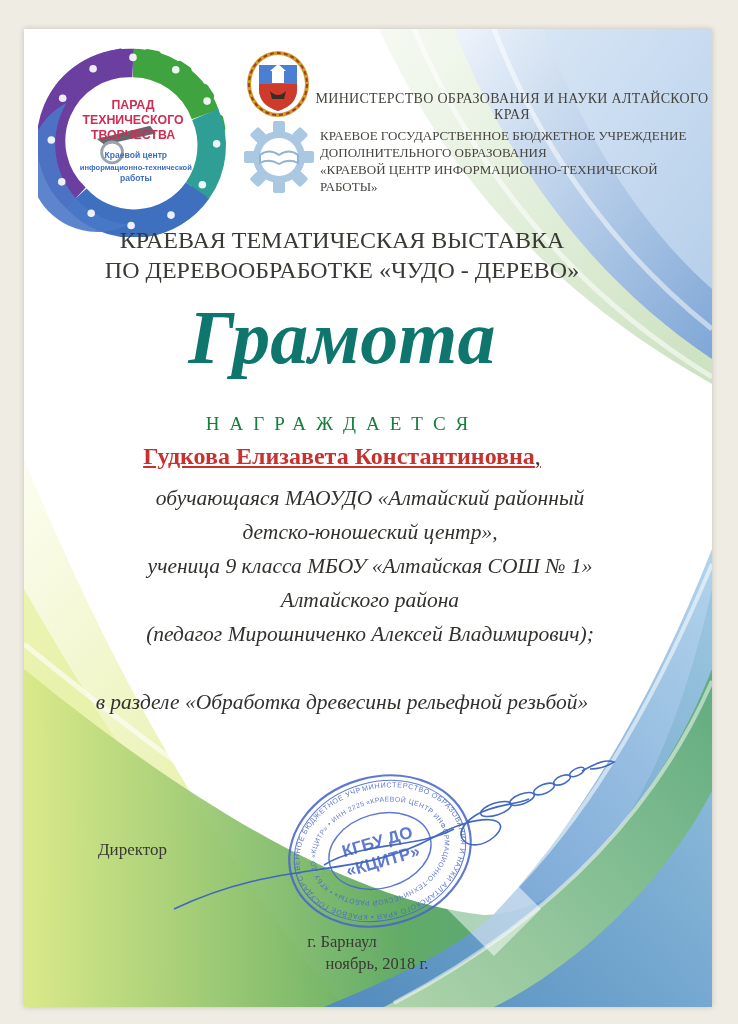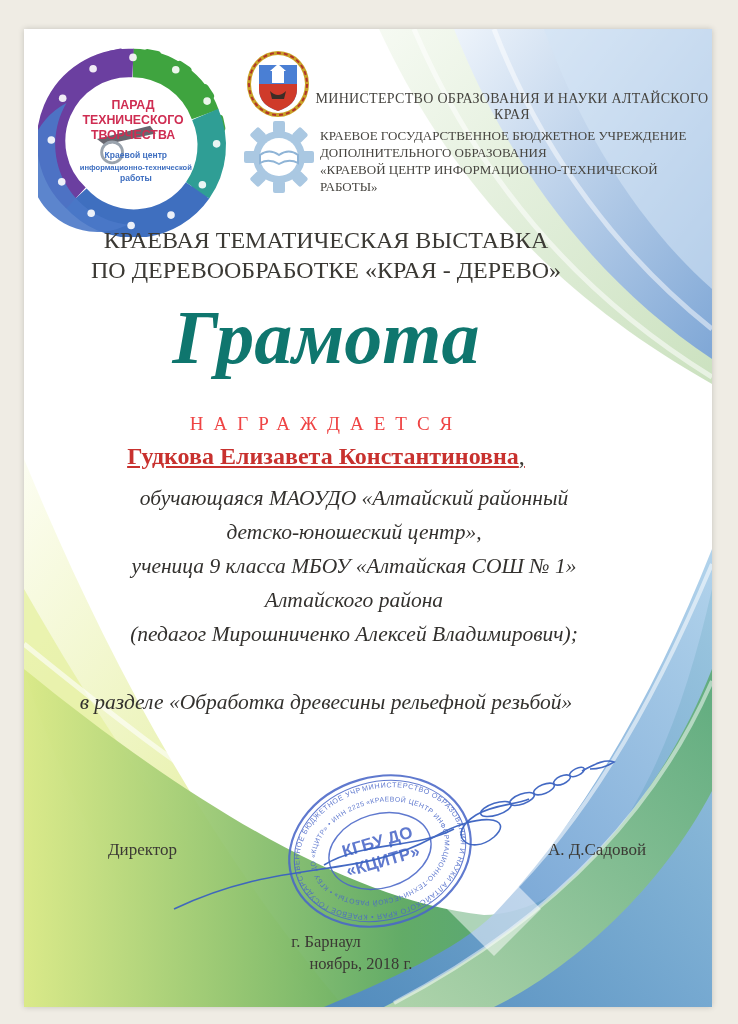--- a/index.html
+++ b/index.html
@@ -10,38 +10,38 @@
     overflow:hidden;
   }
   .sheet{
     position:absolute;left:24px;top:29px;width:688px;height:978px;
     background:#ffffff;box-shadow:0 0 6px rgba(0,0,0,.18);
   }
   .waves,.overlay{position:absolute;left:0;top:0;width:688px;height:978px;pointer-events:none;}
   .waves{z-index:0;}
   .overlay{z-index:5;}
   .txt{position:absolute;z-index:2;color:#3d3b38;}
-  .center{left:0;width:604px;text-align:center;}
+  .center{left:16px;width:604px;text-align:center;}
   
   .logo{position:absolute;left:14px;top:16px;width:190px;height:192px;z-index:2;}
   .coat{position:absolute;left:221px;top:20px;width:66px;height:70px;z-index:2;}
   .gearbook{position:absolute;left:218px;top:90px;width:74px;height:76px;z-index:2;}
   .ministry{left:288px;top:62px;width:400px;text-align:center;font-size:14px;letter-spacing:.3px;color:#46443f;}
   .org{left:296px;top:98px;width:396px;text-align:left;font-size:13px;line-height:17px;color:#46443f;}
   
   .event{top:196px;font-size:24px;line-height:30px;color:#3b3934;}
   .gramota{top:258px;font-size:76px;font-weight:bold;font-style:italic;color:#0f766e;line-height:100px;}
-  .awarded{top:384px;font-size:19px;letter-spacing:10px;color:#ef4444;}
+  .awarded{top:384px;font-size:19px;letter-spacing:10px;color:#15803d;}
   .recipient{top:414px;font-size:24px;font-weight:bold;color:#c8312e;text-decoration:underline;}
   .recipient .suffix{color:#3b3934;font-weight:normal;}
   .details{top:452px;font-size:21.5px;line-height:34px;font-style:italic;color:#33312e;margin-left:28px;}
   .result{top:631px;font-size:21px;font-style:italic;font-weight:bold;color:#cd2a28;}
   .category{top:661px;font-size:21.5px;font-style:italic;color:#33312e;}
   
-  .director{left:84px;top:811px;font-size:17px;color:#3b3934;}
+  .director{left:74px;top:811px;font-size:17px;color:#3b3934;}
   .sadovoy{left:488px;top:811px;width:170px;text-align:center;font-size:17px;color:#3b3934;}
   .city{top:903px;font-size:16.5px;color:#3b3934;}
   .date{top:925px;font-size:16.5px;color:#3b3934;margin-left:35px;}
 </style>
 </head>
 <body>
 
 <div class="sheet">
 
   <svg class="waves" viewBox="0 0 688 978">
@@ -186,37 +186,36 @@
 
   <div class="txt ministry">МИНИСТЕРСТВО ОБРАЗОВАНИЯ И НАУКИ АЛТАЙСКОГО КРАЯ</div>
   <div class="txt org">
     <div>КРАЕВОЕ ГОСУДАРСТВЕННОЕ БЮДЖЕТНОЕ УЧРЕЖДЕНИЕ</div>
     <div>ДОПОЛНИТЕЛЬНОГО ОБРАЗОВАНИЯ</div>
     <div>«КРАЕВОЙ ЦЕНТР ИНФОРМАЦИОННО-ТЕХНИЧЕСКОЙ РАБОТЫ»</div>
   </div>
 
   <div class="txt center event">
     <div>КРАЕВАЯ ТЕМАТИЧЕСКАЯ ВЫСТАВКА</div>
-    <div>ПО ДЕРЕВООБРАБОТКЕ «КРАЯ - ДЕРЕВО»</div>
+    <div>ПО ДЕРЕВООБРАБОТКЕ «ЧУДО - ДЕРЕВО»</div>
   </div>
 
   <div class="txt center gramota">Грамота</div>
   <div class="txt center awarded">НАГРАЖДАЕТСЯ</div>
   <div class="txt center recipient"><span>Гудкова Елизавета Константиновна</span><span class="suffix">,</span></div>
   <div class="txt center details">
     <div>обучающаяся МАОУДО «Алтайский районный</div>
     <div>детско-юношеский центр»,</div>
     <div>ученица 9 класса МБОУ «Алтайская СОШ № 1»</div>
     <div>Алтайского района</div>
     <div>(педагог Мирошниченко Алексей Владимирович);</div>
   </div>
   <div class="txt center category">в разделе «Обработка древесины рельефной резьбой»</div>
 
   <div class="txt director">Директор</div>
-  <div class="txt sadovoy">А. Д.Садовой</div>
   <div class="txt center city">г. Барнаул</div>
   <div class="txt center date">ноябрь, 2018 г.</div>
 
   <svg class="overlay" viewBox="0 0 688 978">
     <g transform="translate(356,822) rotate(-16)" opacity="0.88">
       <ellipse cx="0" cy="0" rx="92" ry="74" fill="none" stroke="#4a67c8" stroke-width="2.2"></ellipse>
       <ellipse cx="0" cy="0" rx="87" ry="69" fill="none" stroke="#4a67c8" stroke-width="1"></ellipse>
       <ellipse cx="0" cy="0" rx="52" ry="37" fill="none" stroke="#4a67c8" stroke-width="1.4"></ellipse>
       <defs>
         <path id="ringOuter" d="M 0,-62 a 82,62 0 1 1 -0.01,0"></path>

